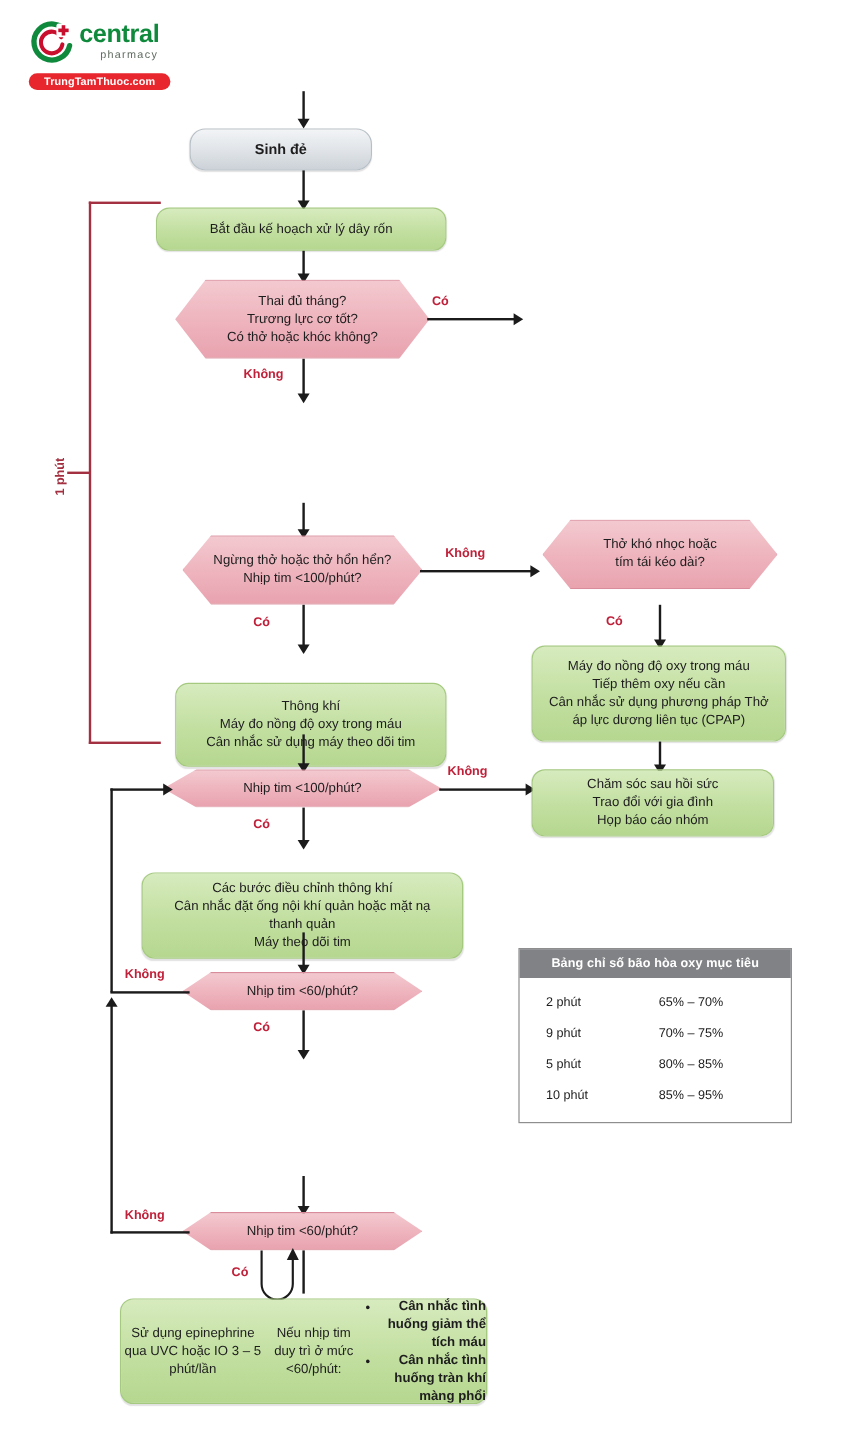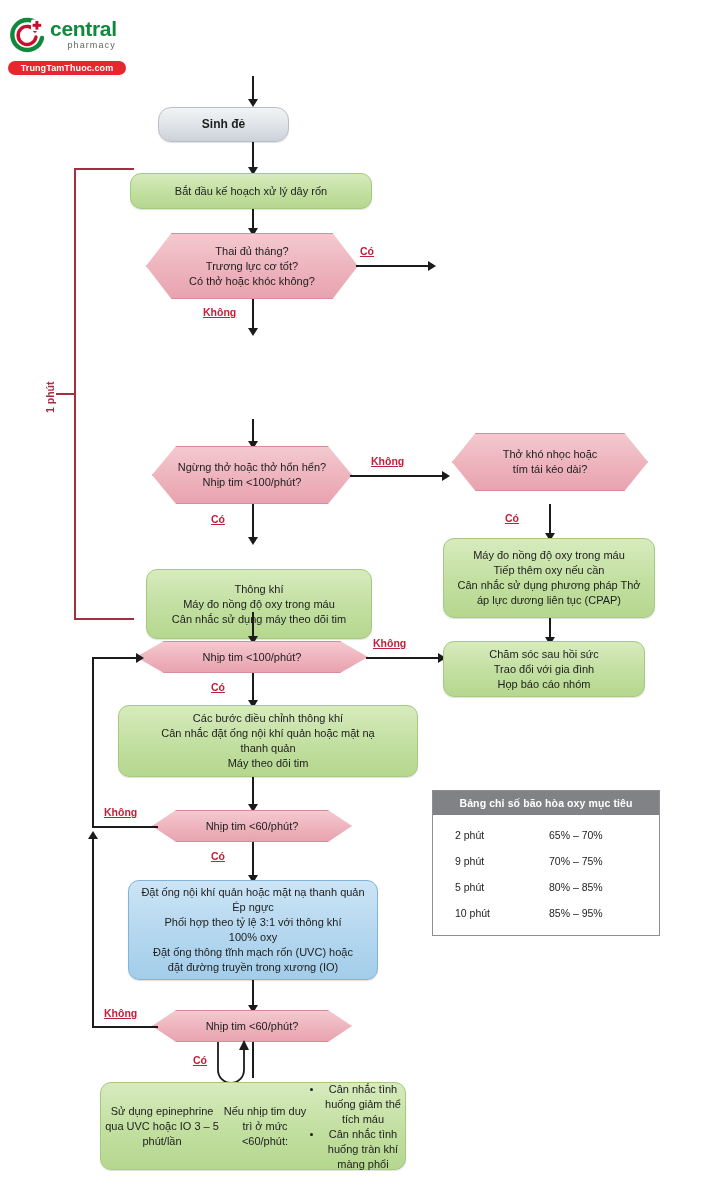--- a/index.html
+++ b/index.html
@@ -9,21 +9,21 @@
   }
   #canvas{
     position:relative;
     width:720px;
     height:1200px;
     overflow:hidden;
     background:#fff;
   }
 
   
-  .logo-wrap{position:absolute;left:8px;top:14px;width:118px;height:62px;}
+  .logo-wrap{position:absolute;left:24px;top:14px;width:118px;height:62px;}
   .logo-mark{position:absolute;left:0;top:2px;width:40px;height:40px;}
   .logo-text{position:absolute;left:42px;top:4px;}
   .logo-central{
     font-size:21px;font-weight:bold;color:#0f8a3c;letter-spacing:-0.3px;line-height:22px;
   }
   .logo-pharmacy{
     font-size:9px;color:#5f6a60;letter-spacing:1.1px;line-height:11px;text-align:right;
     padding-right:1px;
   }
   .logo-banner{
@@ -91,21 +91,20 @@
     border-left:5px solid transparent;border-right:5px solid transparent;
     border-bottom:8px solid #1b1b1b;
   }
 
   .lbl{
     position:absolute;
     color:#c0213a;
     font-size:10.5px;
     font-weight:bold;
     white-space:nowrap;
-    text-decoration:underline;
   }
 
   
   .brk{position:absolute;background:#a33040;}
   .brk.v{width:1.6px;}
   .brk.h{height:1.6px;}
   .minute-label{
     position:absolute;
     color:#a33040;
     font-size:10.5px;
@@ -131,21 +130,21 @@
   }
   .sat-body{padding:7px 0 9px 0;}
   .sat-row{
     display:flex;font-size:10.5px;color:#1d1d1d;
     padding:7px 0;
   }
   .sat-c1{width:46%;padding-left:22px;box-sizing:border-box;}
   .sat-c2{width:54%;padding-left:12px;box-sizing:border-box;}
 
   
-  .bullets{margin:2px 0 0 0;padding:0;list-style:none;text-align:center;display:inline-block;}
+  .bullets{margin:2px 0 0 0;padding:0;list-style:none;text-align:right;display:inline-block;font-weight:bold;}
   .bullets li{position:relative;padding-left:14px;line-height:15px;}
   .bullets li:before{
     content:"";position:absolute;left:3px;top:6px;
     width:3px;height:3px;border-radius:50%;background:#1d1d1d;
   }
   .epi-inner{display:flex;flex-direction:row;align-items:center;}
   .epi-line{line-height:15px;}
 </style>
 </head>
 <body>
@@ -171,21 +170,21 @@
 
   <div class="brk v" style="left:74px;top:168px;height:452px;"></div>
   <div class="brk h" style="left:74px;top:168px;width:60px;"></div>
   <div class="brk h" style="left:74px;top:618px;width:60px;"></div>
   <div class="brk h" style="left:56px;top:393px;width:19px;"></div>
   <div class="minute-label" style="left:44px;top:413px;">1 phút</div>
 
   <div class="ln v" style="left:252px;top:76px;height:26px;"></div>
   <div class="arrow down" style="left:248px;top:99px;"></div>
 
-  <div class="node grey" style="left:158px;top:107px;width:131px;height:35px;">
+  <div class="node grey" style="left:158px;top:107px;width:152px;height:35px;">
     <div class="txt">Sinh đẻ</div>
   </div>
   <div class="ln v" style="left:252px;top:142px;height:30px;"></div>
   <div class="arrow down" style="left:248px;top:167px;"></div>
 
   <div class="node green" style="left:130px;top:173px;width:242px;height:36px;">
     <div class="txt">Bắt đầu kế hoạch xử lý dây rốn</div>
   </div>
   <div class="ln v" style="left:252px;top:209px;height:24px;"></div>
   <div class="arrow down" style="left:248px;top:228px;"></div>
@@ -258,21 +257,21 @@
   <div class="ln v" style="left:252px;top:673px;height:32px;"></div>
   <div class="arrow down" style="left:248px;top:700px;"></div>
   <div class="lbl" style="left:211px;top:681px;">Có</div>
 
   <div class="node green" style="left:443px;top:641px;width:202px;height:56px;">
     <div class="txt">Chăm sóc sau hồi sức
 Trao đổi với gia đình
 Họp báo cáo nhóm</div>
   </div>
 
-  <div class="node green" style="left:118px;top:705px;width:300px;height:72px;">
+  <div class="node green" style="left:118px;top:727px;width:268px;height:72px;">
     <div class="txt">Các bước điều chỉnh thông khí
 Cân nhắc đặt ống nội khí quản hoặc mặt nạ
 thanh quản
 Máy theo dõi tim</div>
   </div>
   <div class="ln v" style="left:252px;top:777px;height:32px;"></div>
   <div class="arrow down" style="left:248px;top:804px;"></div>
 
   <div class="node hex" style="left:152px;top:810px;width:200px;height:32px;">
     <div class="txt">Nhịp tim &lt;60/phút?</div>
@@ -280,28 +279,20 @@
   <div class="lbl" style="left:104px;top:806px;">Không</div>
   <div class="lbl" style="left:211px;top:850px;">Có</div>
   <div class="ln v" style="left:252px;top:842px;height:38px;"></div>
   <div class="arrow down" style="left:248px;top:875px;"></div>
 
   <div class="ln h" style="left:92px;top:826px;width:66px;"></div>
   <div class="ln v" style="left:92px;top:657px;height:170px;"></div>
   <div class="ln h" style="left:92px;top:657px;width:50px;"></div>
   <div class="arrow right" style="left:136px;top:653px;"></div>
 
-  <div class="node blue" style="left:128px;top:880px;width:250px;height:100px;">
-    <div class="txt">Đặt ống nội khí quản hoặc mặt nạ thanh quản
-Ép ngực
-Phối hợp theo tỷ lệ 3:1 với thông khí
-100% oxy
-Đặt ống thông tĩnh mạch rốn (UVC) hoặc
-đặt đường truyền trong xương (IO)</div>
-  </div>
   <div class="ln v" style="left:252px;top:980px;height:30px;"></div>
   <div class="arrow down" style="left:248px;top:1005px;"></div>
 
   <div class="node hex" style="left:152px;top:1010px;width:200px;height:32px;">
     <div class="txt">Nhịp tim &lt;60/phút?</div>
   </div>
   <div class="lbl" style="left:104px;top:1007px;">Không</div>
   <div class="lbl" style="left:193px;top:1054px;">Có</div>
 
   <div class="ln h" style="left:92px;top:1026px;width:66px;"></div>

